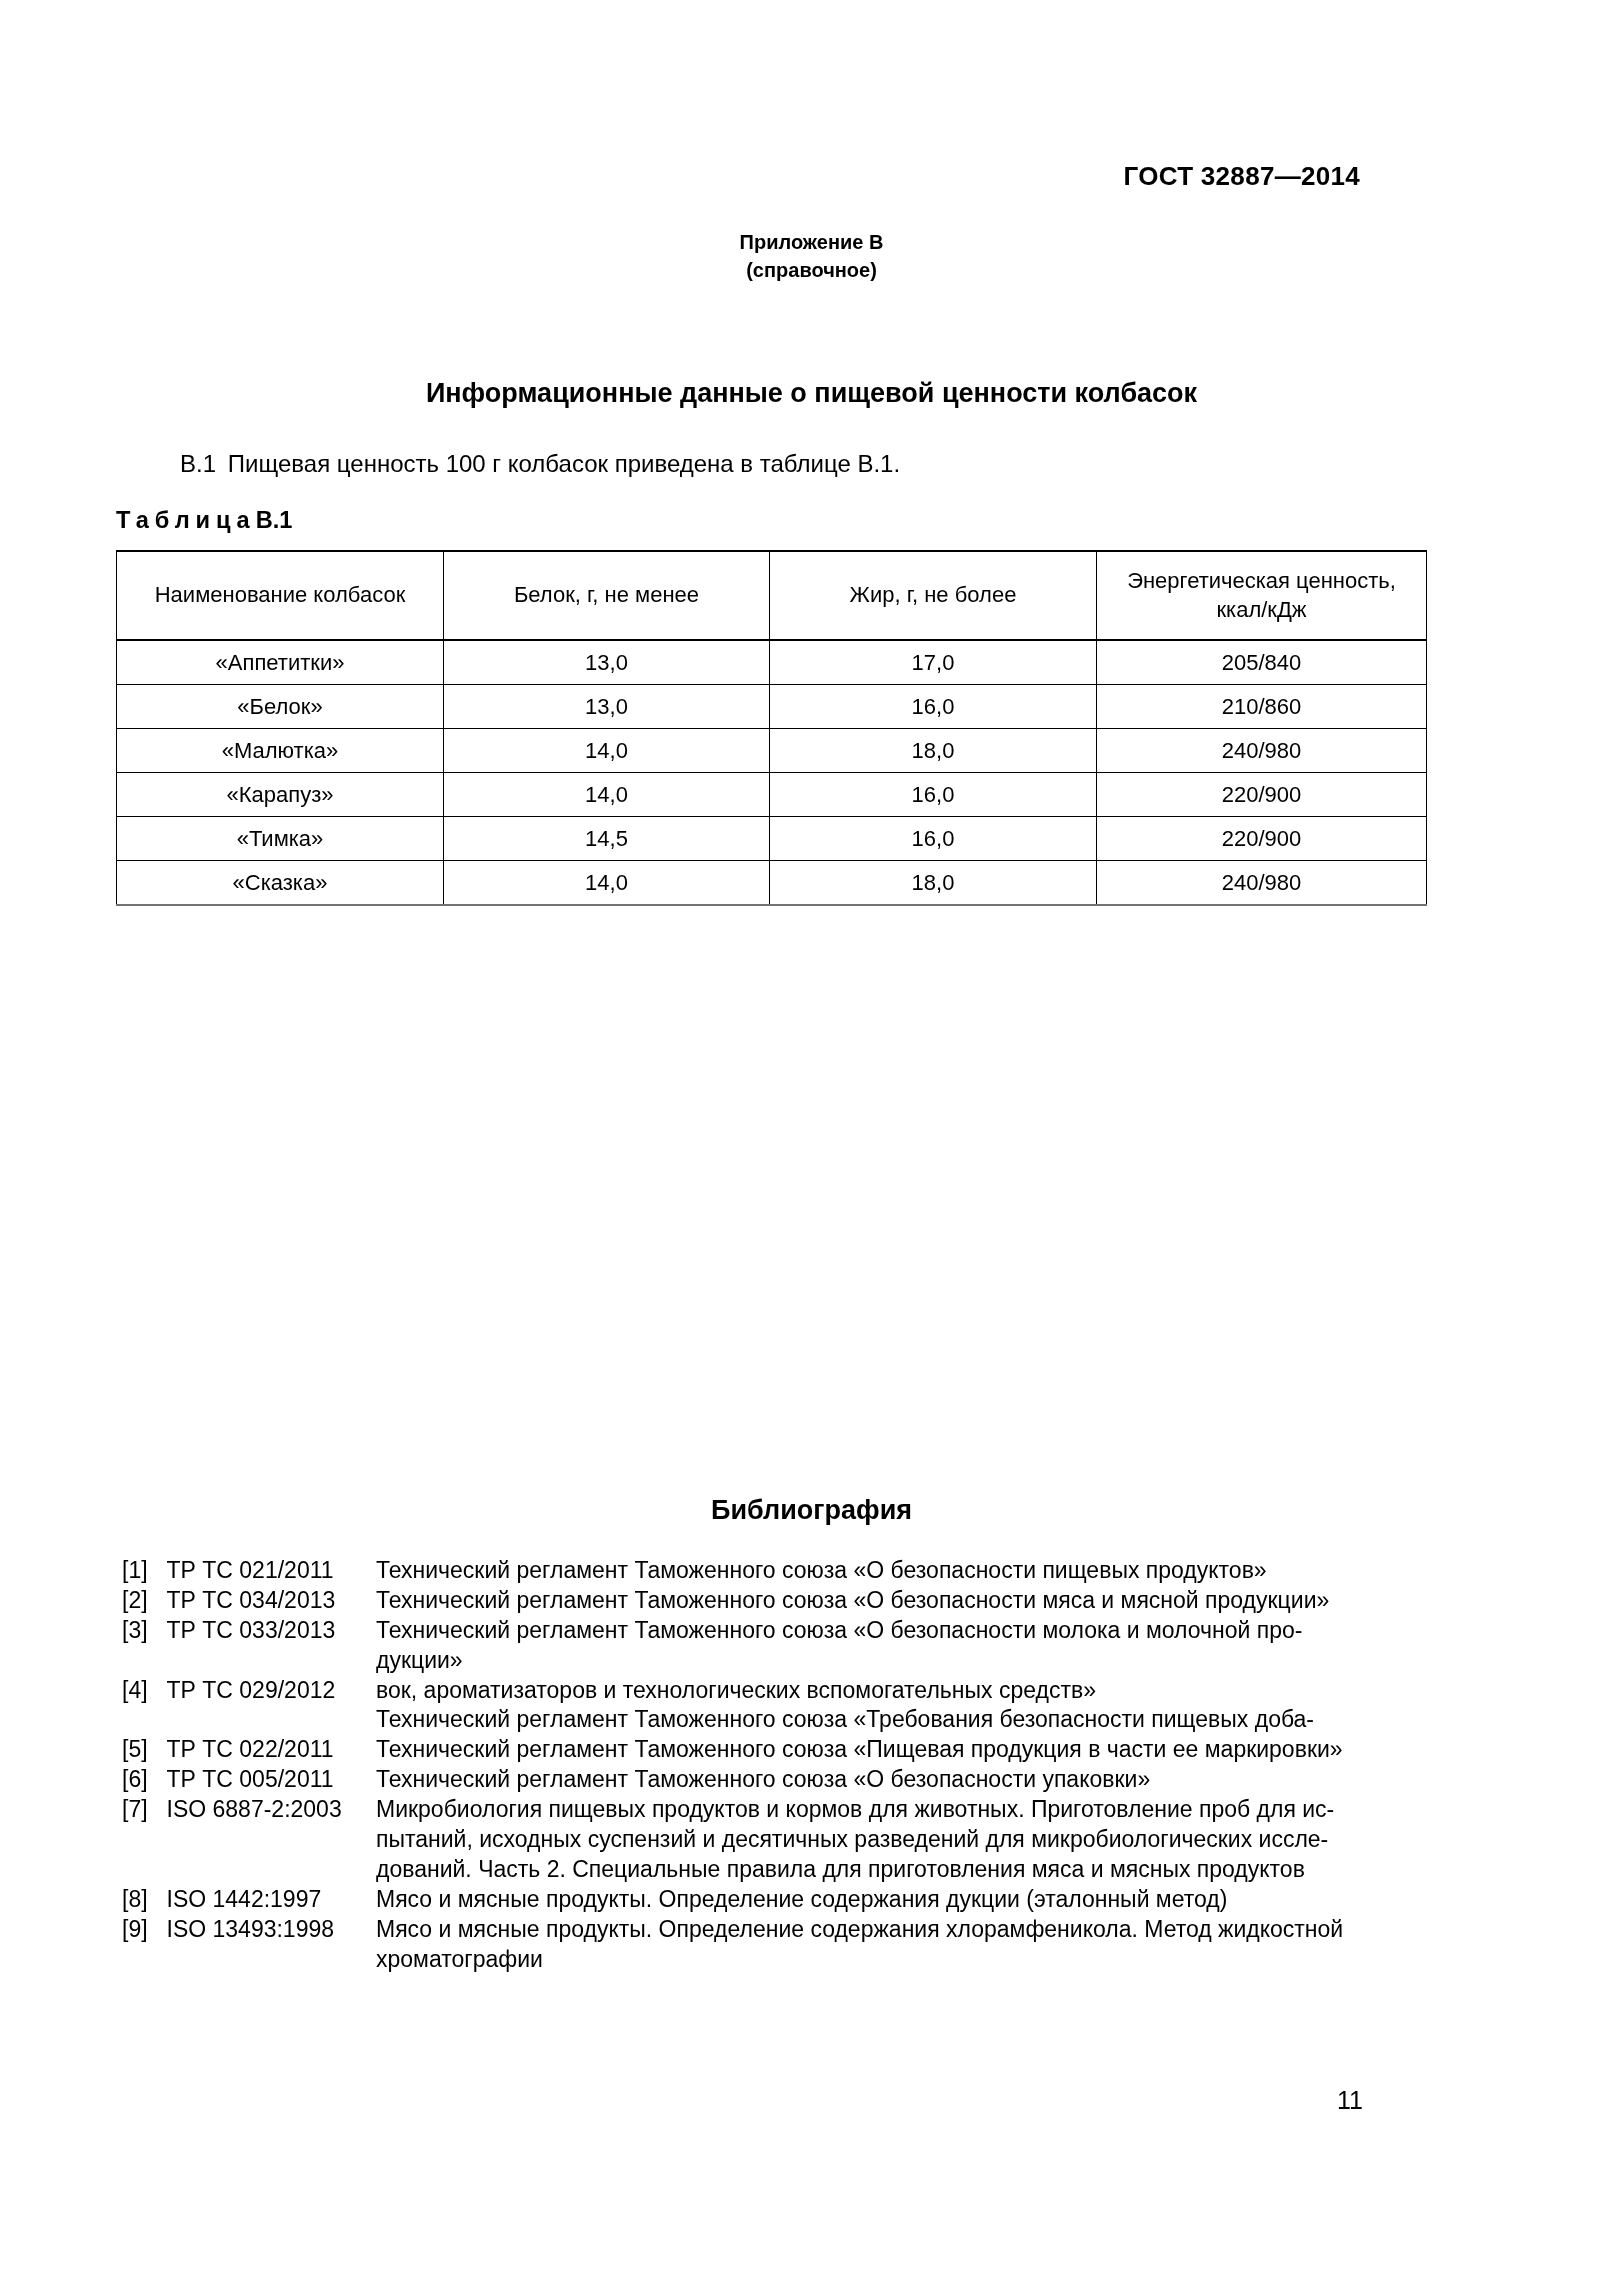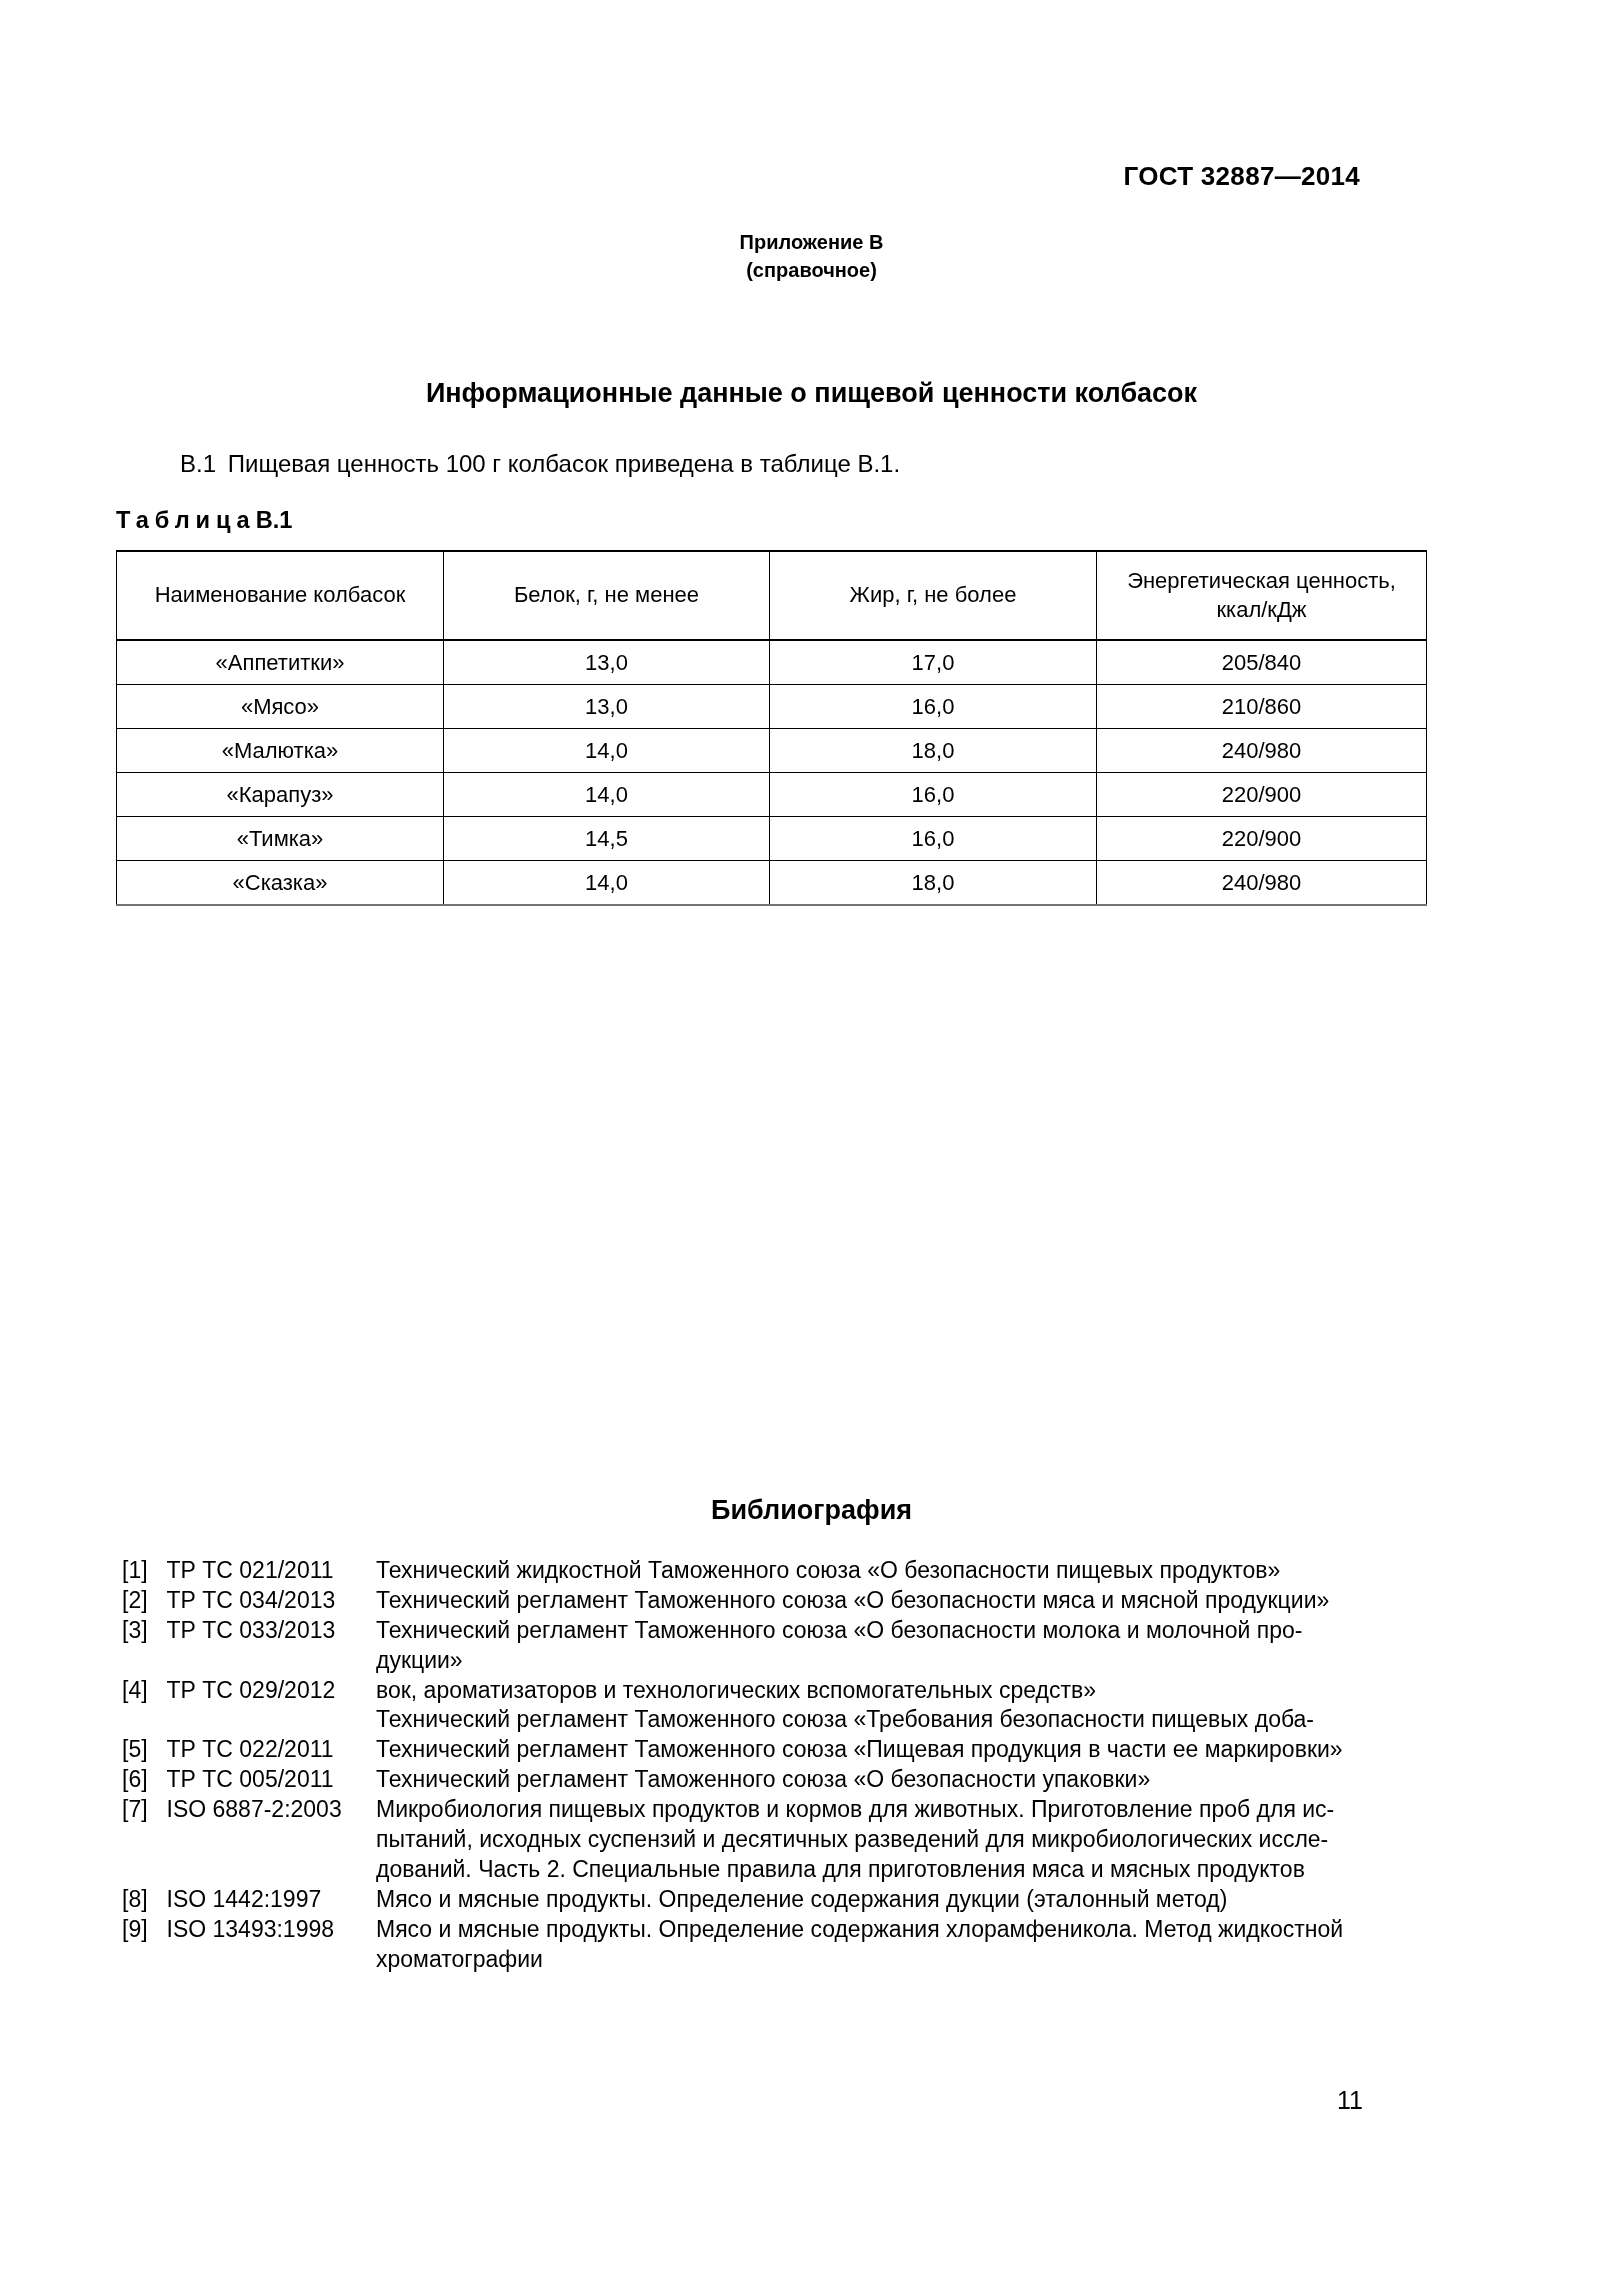--- a/index.html
+++ b/index.html
@@ -218,21 +218,21 @@
       </tr>
     </thead>
     <tbody>
       <tr>
         <td>«Аппетитки»</td>
         <td>13,0</td>
         <td>17,0</td>
         <td>205/840</td>
       </tr>
       <tr>
-        <td>«Мясо»</td>
+        <td>«Белок»</td>
         <td>13,0</td>
         <td>16,0</td>
         <td>210/860</td>
       </tr>
       <tr>
         <td>«Малютка»</td>
         <td>14,0</td>
         <td>18,0</td>
         <td>240/980</td>
       </tr>
@@ -258,21 +258,21 @@
   </table>
 
   <div class="biblio-title">Библиография</div>
 
   <div class="biblio-list">
 
     <div class="biblio-entry">
       <span class="biblio-ref">[1]</span>
       <span class="biblio-code">ТР ТС 021/2011</span>
       <span class="biblio-text">
-        <span class="ln">Технический жидкостной Таможенного союза «О безопасности пищевых продуктов»</span>
+        <span class="ln">Технический регламент Таможенного союза «О безопасности пищевых продуктов»</span>
       </span>
     </div>
 
     <div class="biblio-entry">
       <span class="biblio-ref">[2]</span>
       <span class="biblio-code">ТР ТС 034/2013</span>
       <span class="biblio-text">
         <span class="ln">Технический регламент Таможенного союза «О безопасности мяса и мясной продукции»</span>
       </span>
     </div>

